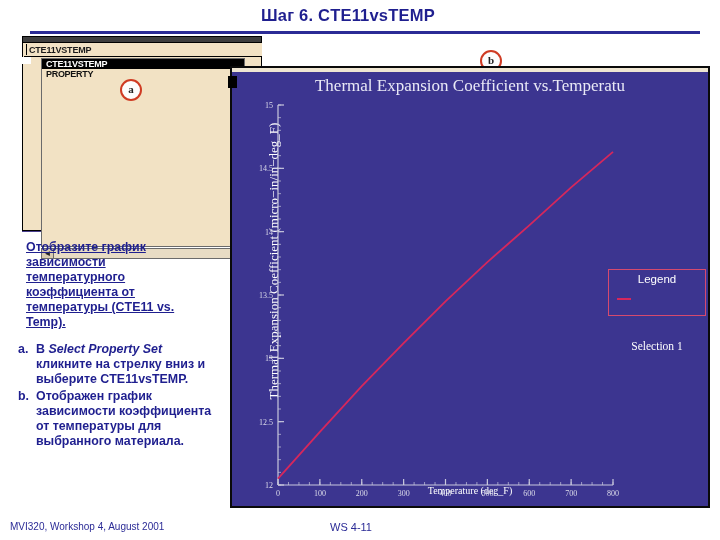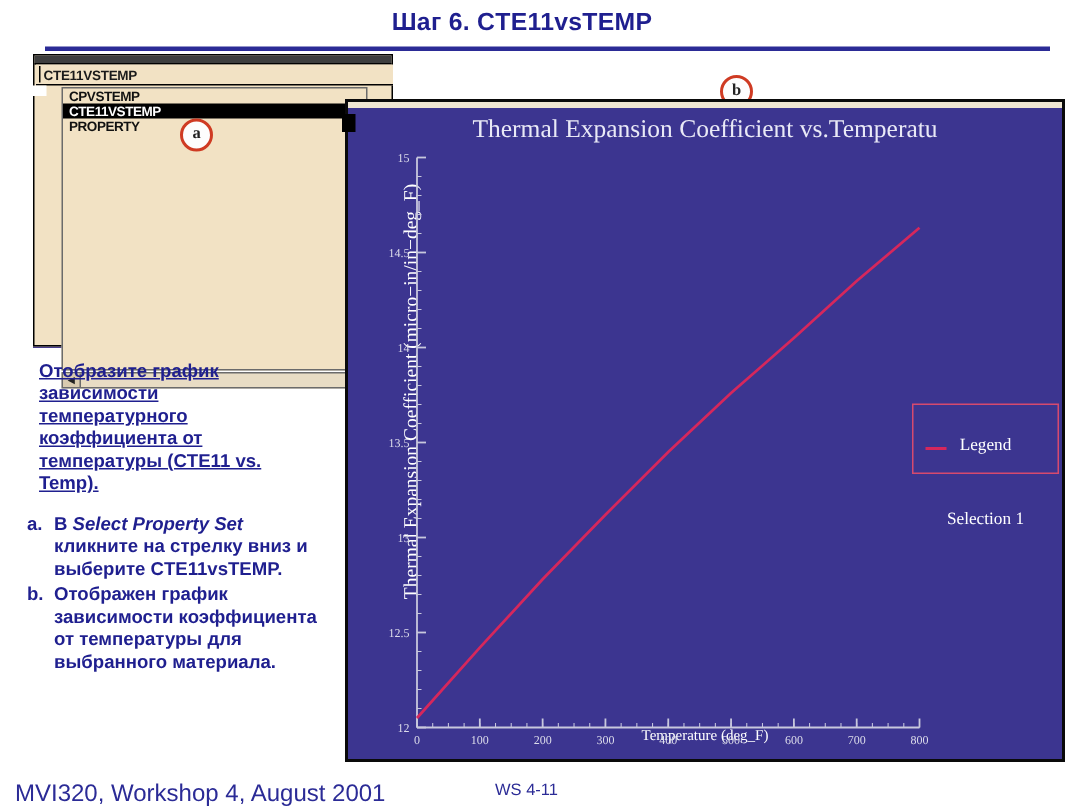--- a/index.html
+++ b/index.html
@@ -104,22 +104,22 @@
   }
   .xlabel{
     position:absolute;left:0;bottom:10px;width:100%;text-align:center;
     font-family:"Liberation Serif", serif;font-size:10px;color:#ffffff;
   }
   .legend-box{
     position:absolute;left:376px;top:201px;width:98px;height:47px;
     border:1px solid #d64a6e;box-sizing:border-box;
   }
   .legend-title{
-    position:absolute;left:0;top:21px;width:100%;text-align:center;
-    font-family:Liberation Serif, serif;font-size:11.5px;color:#fff;
+    position:absolute;left:0;top:3px;width:100%;text-align:center;
+    font-family:Liberation Sans, sans-serif;font-size:11.5px;color:#fff;
   }
   .legend-entry{
     position:absolute;left:0;top:22px;width:100%;text-align:center;
     font-family:"Liberation Serif", serif;font-size:11.5px;color:#fff;margin-top:48px;
   }
   .legend-swatch{
     position:absolute;left:8px;top:28px;width:14px;height:2px;background:#d6275c;
   }
 
   
@@ -130,21 +130,21 @@
   .instructions .lead{margin:12px;text-decoration:underline;}
   .sublist{margin:2px 0 0 0;padding:0;list-style:none;}
   .sublist li{
     position:relative;padding-left:22px;margin-top:2px;
   }
   .sublist li .marker{position:absolute;left:4px;top:0;font-weight:bold;}
   .ital{font-style:italic;}
 
   
   .footer-left{
-    position:absolute;left:10px;top:521px;font-size:16px;color:#2b2b96;
+    position:absolute;left:10px;top:521px;font-size:10px;color:#2b2b96;
     font-weight:normal;
   }
   .footer-center{
     position:absolute;left:330px;top:521px;font-size:11px;color:#2b2b96;
   }
 </style>
 </head>
 <body>
 
 <div class="slide-title">Шаг 6.  CTE11vsTEMP</div>
@@ -153,21 +153,20 @@
 <div class="purple-edge"></div>
 <div class="purple-edge-b"></div>
 
 <div class="combo-window">
   <div class="combo-titlebar"></div>
   <div class="combo-field">
     <span class="caret"></span>
     <span>CTE11VSTEMP</span>
   </div>
   <div class="combo-list">
-    <div class="combo-item">CPVSTEMP</div>
     <div class="combo-item selected">CTE11VSTEMP</div>
     <div class="combo-item">PROPERTY</div>
   </div>
   <div class="list-hscroll">
     <div class="arrow-left">◄</div>
   </div>
 </div>
 <div class="combo-white-nub"></div>
 
 <div class="callout" id="callout-a">a</div>

